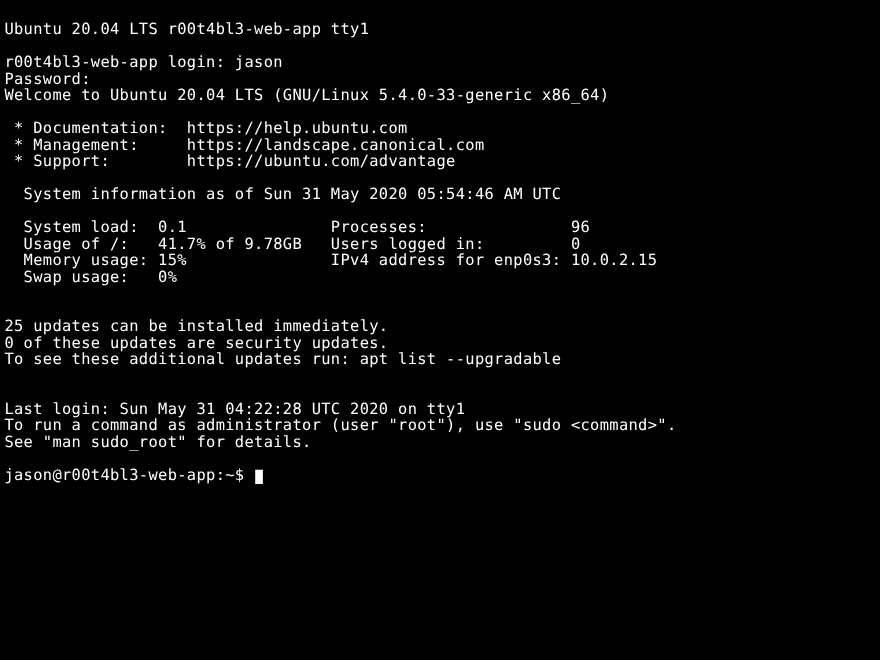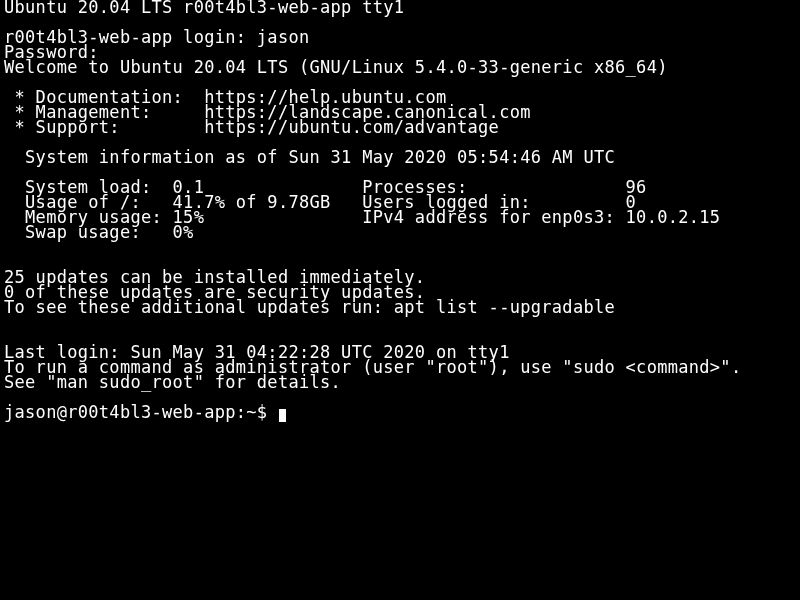--- a/index.html
+++ b/index.html
@@ -5,25 +5,25 @@
   html, body {
     margin: 0;
     padding: 0;
     width: 800px;
     height: 600px;
     background: #000;
     overflow: hidden;
   }
   .terminal {
     font-family: "DejaVu Sans Mono", "Liberation Mono", "Courier New", monospace;
-    font-size: 17px;
+    font-size: 14px;
     line-height: 15px;
     color: #fff;
     white-space: pre;
-    padding: 0 4px;
+    padding: 20px 4px;
     letter-spacing: 0.3px;
   }
   .cursor {
     display: inline-block;
     width: 7px;
     height: 13px;
     background: #fff;
     vertical-align: text-bottom;
     margin-left: 1px;
   }

